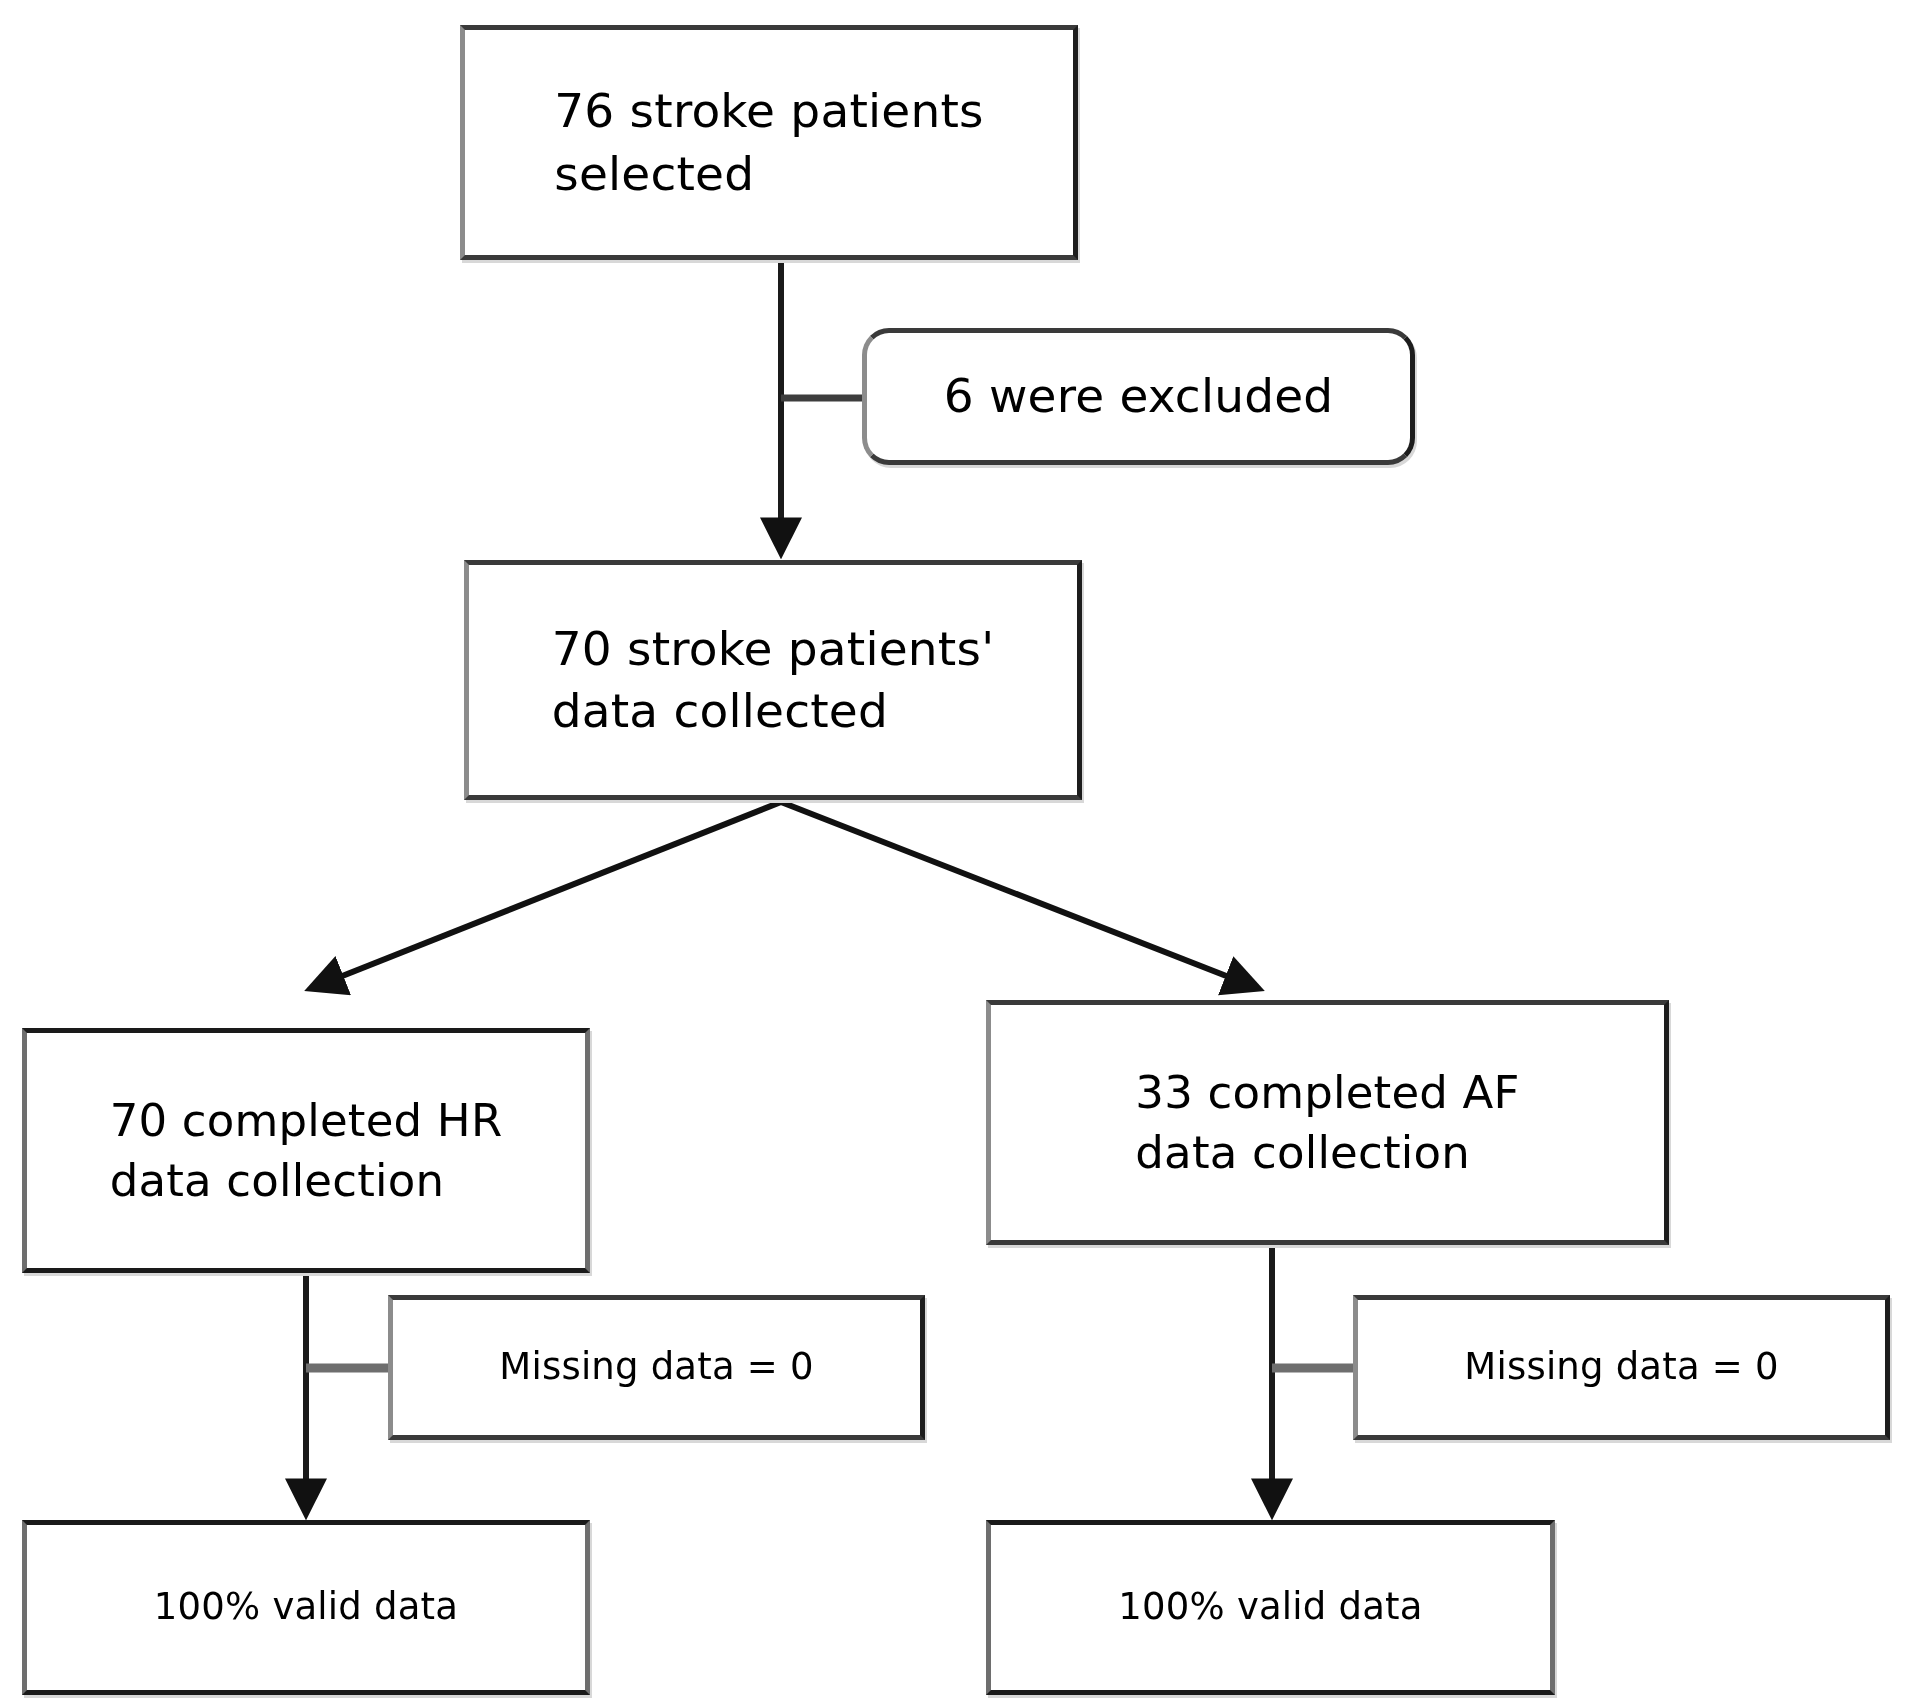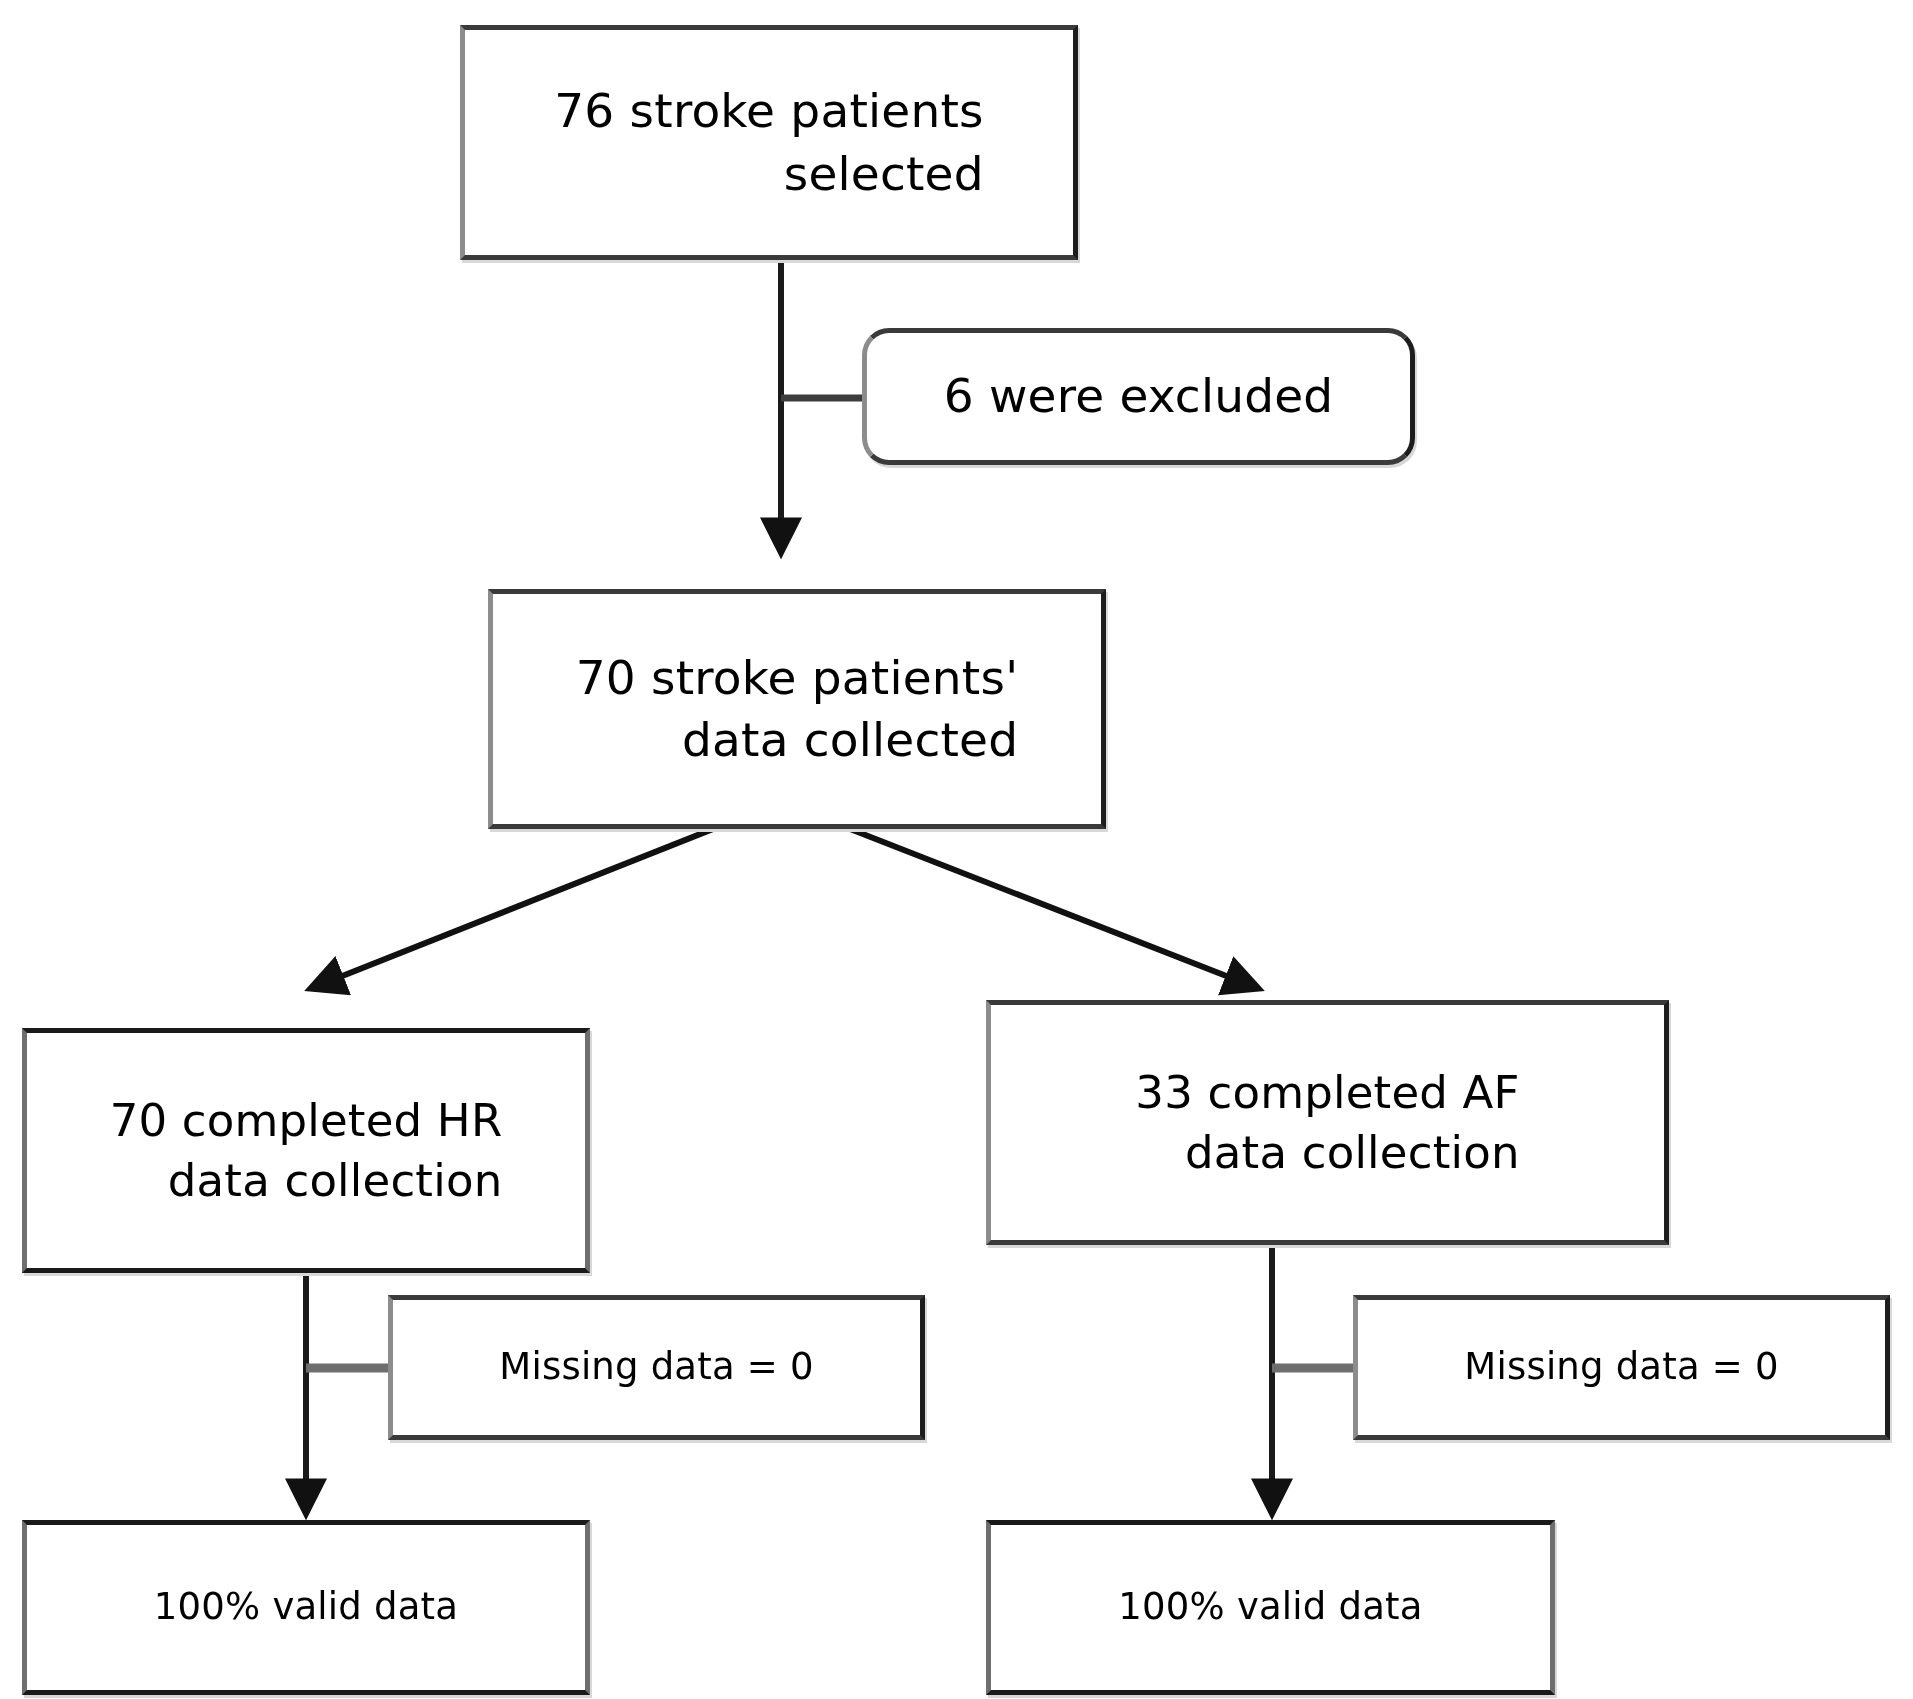--- a/index.html
+++ b/index.html
@@ -25,21 +25,21 @@
     height: 1699px;
     pointer-events: none;
   }
   .node {
     position: absolute;
     box-sizing: border-box;
     background: #ffffff;
     display: flex;
     align-items: center;
     justify-content: center;
-    text-align: right;
+    text-align: left;
     color: #000000;
     line-height: 1.32;
     letter-spacing: 0.2px;
   }
   
   .node.bevel {
     border-top: 5px solid #3a3a3a;
     border-right: 5px solid #1d1d1d;
     border-bottom: 5px solid #3a3a3a;
     border-left: 5px solid #8c8c8c;
@@ -57,21 +57,21 @@
     white-space: pre-line;
     padding: 0 10px;
   }
   .fs-big   { font-size: 47px; }
   .fs-mid   { font-size: 45px; }
   .fs-small { font-size: 37px; }
 
   
   #node-selected      { left: 460px;  top: 25px;   width: 618px; height: 235px; }
   #node-excluded      { left: 862px;  top: 328px;  width: 553px; height: 137px; border-radius: 27px; }
-  #node-collected     { left: 488px;  top: 560px;  width: 618px; height: 240px; margin-top: 29px; }
+  #node-collected     { left: 464px;  top: 560px;  width: 618px; height: 240px; }
   #node-hr-collection { left: 22px;   top: 1000px; width: 568px; height: 245px; margin-top: 28px; }
   #node-af-collection { left: 986px;  top: 1000px; width: 683px; height: 245px; }
   #node-missing-hr    { left: 388px;  top: 1295px; width: 537px; height: 145px; }
   #node-missing-af    { left: 1353px; top: 1295px; width: 537px; height: 145px; }
   #node-valid-hr      { left: 22px;   top: 1520px; width: 568px; height: 175px; }
   #node-valid-af      { left: 986px;  top: 1520px; width: 569px; height: 175px; }
 </style>
 </head>
 <body>
 

